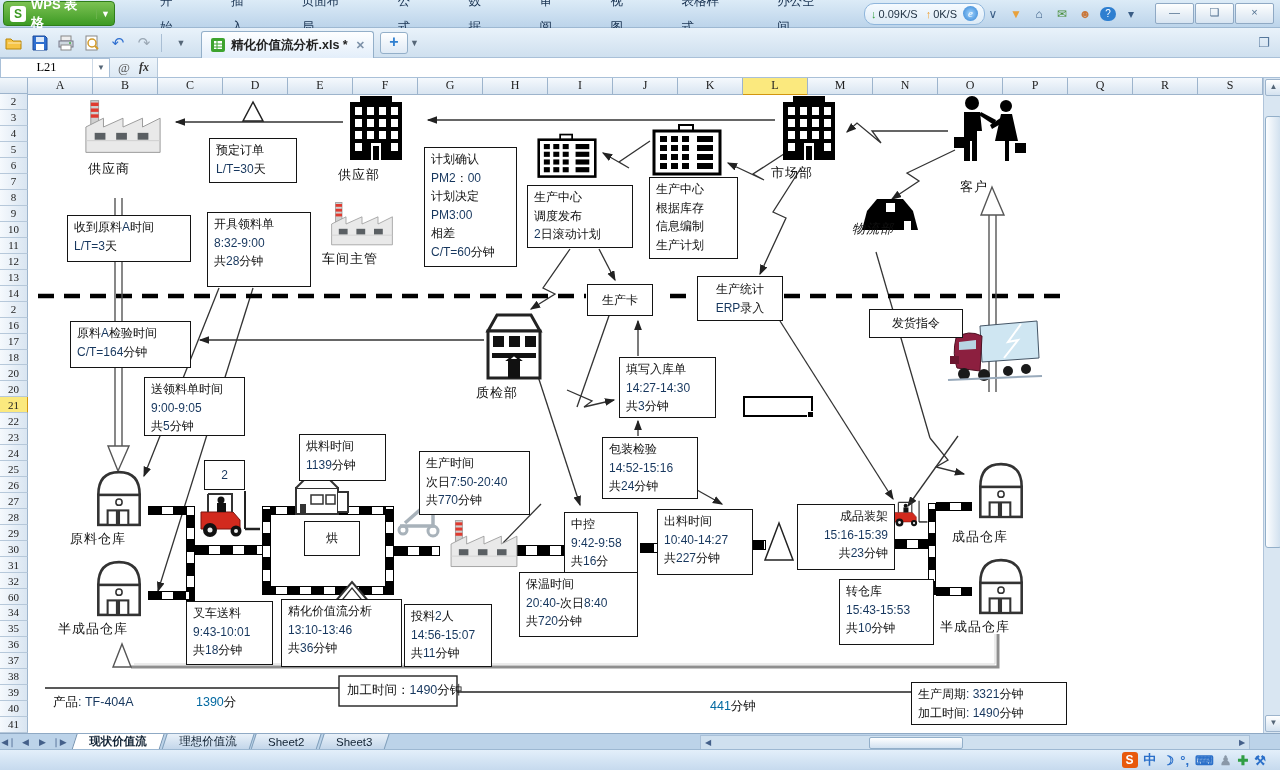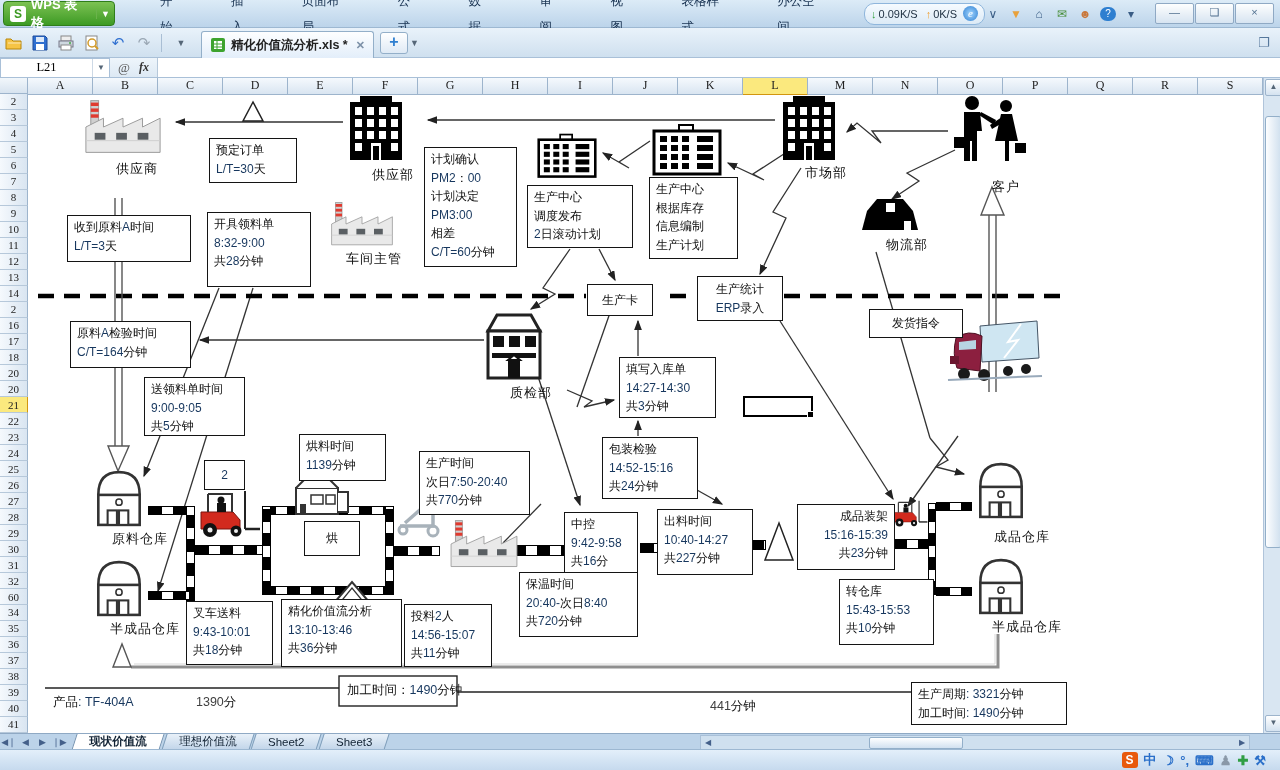--- a/index.html
+++ b/index.html
@@ -83,22 +83,22 @@
   
   #statusbar{left:0;top:749px;width:1280px;height:21px;z-index:30;background:linear-gradient(#e3effa,#c6daee);
     border-top:1px solid #9db8d2;display:flex;align-items:center;justify-content:flex-end;padding-right:14px;gap:6px}
   .ime{font-size:13px;color:#2a6fc9;font-weight:bold}
   .ime.s{background:#e8590c;color:#fff;border-radius:3px;width:16px;height:16px;text-align:center;line-height:16px;font-size:12px}
   
   .vbox{position:absolute;background:#fff;border:1px solid #141414;z-index:12;box-sizing:border-box;
     padding:2px 6px;font-size:12px;line-height:1.55;color:#111;white-space:nowrap}
   .vbox.ctr{display:flex;align-items:center;justify-content:center;text-align:center;padding:1px}
   .num{color:#17375e}
-  .olive{color:#404040}
-  .ent-label{position:absolute;z-index:12;font-size:13px;color:#111;text-align:right;letter-spacing:1px;white-space:nowrap}
+  .olive{color:#0369a1}
+  .ent-label{position:absolute;z-index:12;font-size:13px;color:#111;text-align:left;letter-spacing:1px;white-space:nowrap}
   .ent-icon{position:absolute;z-index:12;line-height:0}
   .stripe{position:absolute;z-index:11;border:1px solid #000;box-sizing:border-box}
   .stripeH{background:repeating-linear-gradient(90deg,#000 0 13px,#fff 13px 24px)}
   .stripeV{background:repeating-linear-gradient(0deg,#000 0 13px,#fff 13px 24px)}
   #sel-cell{position:absolute;z-index:13;border:2px solid #000;background:transparent}
   #sel-cell::after{content:"";position:absolute;right:-3px;bottom:-3px;width:5px;height:5px;background:#000;border:1px solid #fff}
   .tl-text{position:absolute;z-index:12;font-size:12.5px;color:#111;white-space:nowrap}
 </style>
 </head>
 <body>
@@ -485,21 +485,21 @@
  <path d="M54,22 L42,30 L44,34 L56,27 Z"></path>
  <rect x="6" y="42" width="13" height="11"></rect>
       <rect x="67" y="48" width="11" height="10"></rect>
 </svg></div>
 <div class="ent-label" style="left: 960px; top: 178px; width: 60px;">客户</div>
 <div class="ent-icon" style="left: 860px; top: 192px; width: 60px; height: 42px;"><svg width="60" height="42" viewBox="0 0 60 42">
  <path d="M2,38 L7,19 L17,7 L43,7 L53,19 L58,38 Z" fill="#000"></path>
  <rect x="26" y="11" width="9" height="9" fill="#fff"></rect>
  <rect x="44" y="29" width="7" height="9" fill="#fff"></rect>
 </svg></div>
-<div class="ent-label" style="left: 852px; top: 236px; width: 76px;">物流部</div>
+<div class="ent-label" style="left: 852px; top: 220px; width: 76px; font-style: italic;">物流部</div>
 <div class="ent-icon" style="left: 482px; top: 310px; width: 64px; height: 72px;"><svg width="64" height="72" viewBox="0 0 64 72">
  <path d="M6,21 L15,5 L49,5 L58,21 Z" fill="#fff" stroke="#222" stroke-width="3"></path>
  <rect x="6" y="21" width="52" height="47" fill="#fff" stroke="#222" stroke-width="3"></rect>
  <rect x="11" y="26" width="11" height="11" fill="#111"></rect>
       <rect x="27" y="26" width="11" height="11" fill="#111"></rect>
       <rect x="43" y="26" width="11" height="11" fill="#111"></rect>
  <rect x="10" y="43" width="44" height="5" fill="#111"></rect>
  <path d="M26,50 L32,45 L38,50 Z" fill="#fff" stroke="#111" stroke-width="2"></path>
  <rect x="26" y="50" width="12" height="18" fill="#111"></rect>
 </svg></div>

